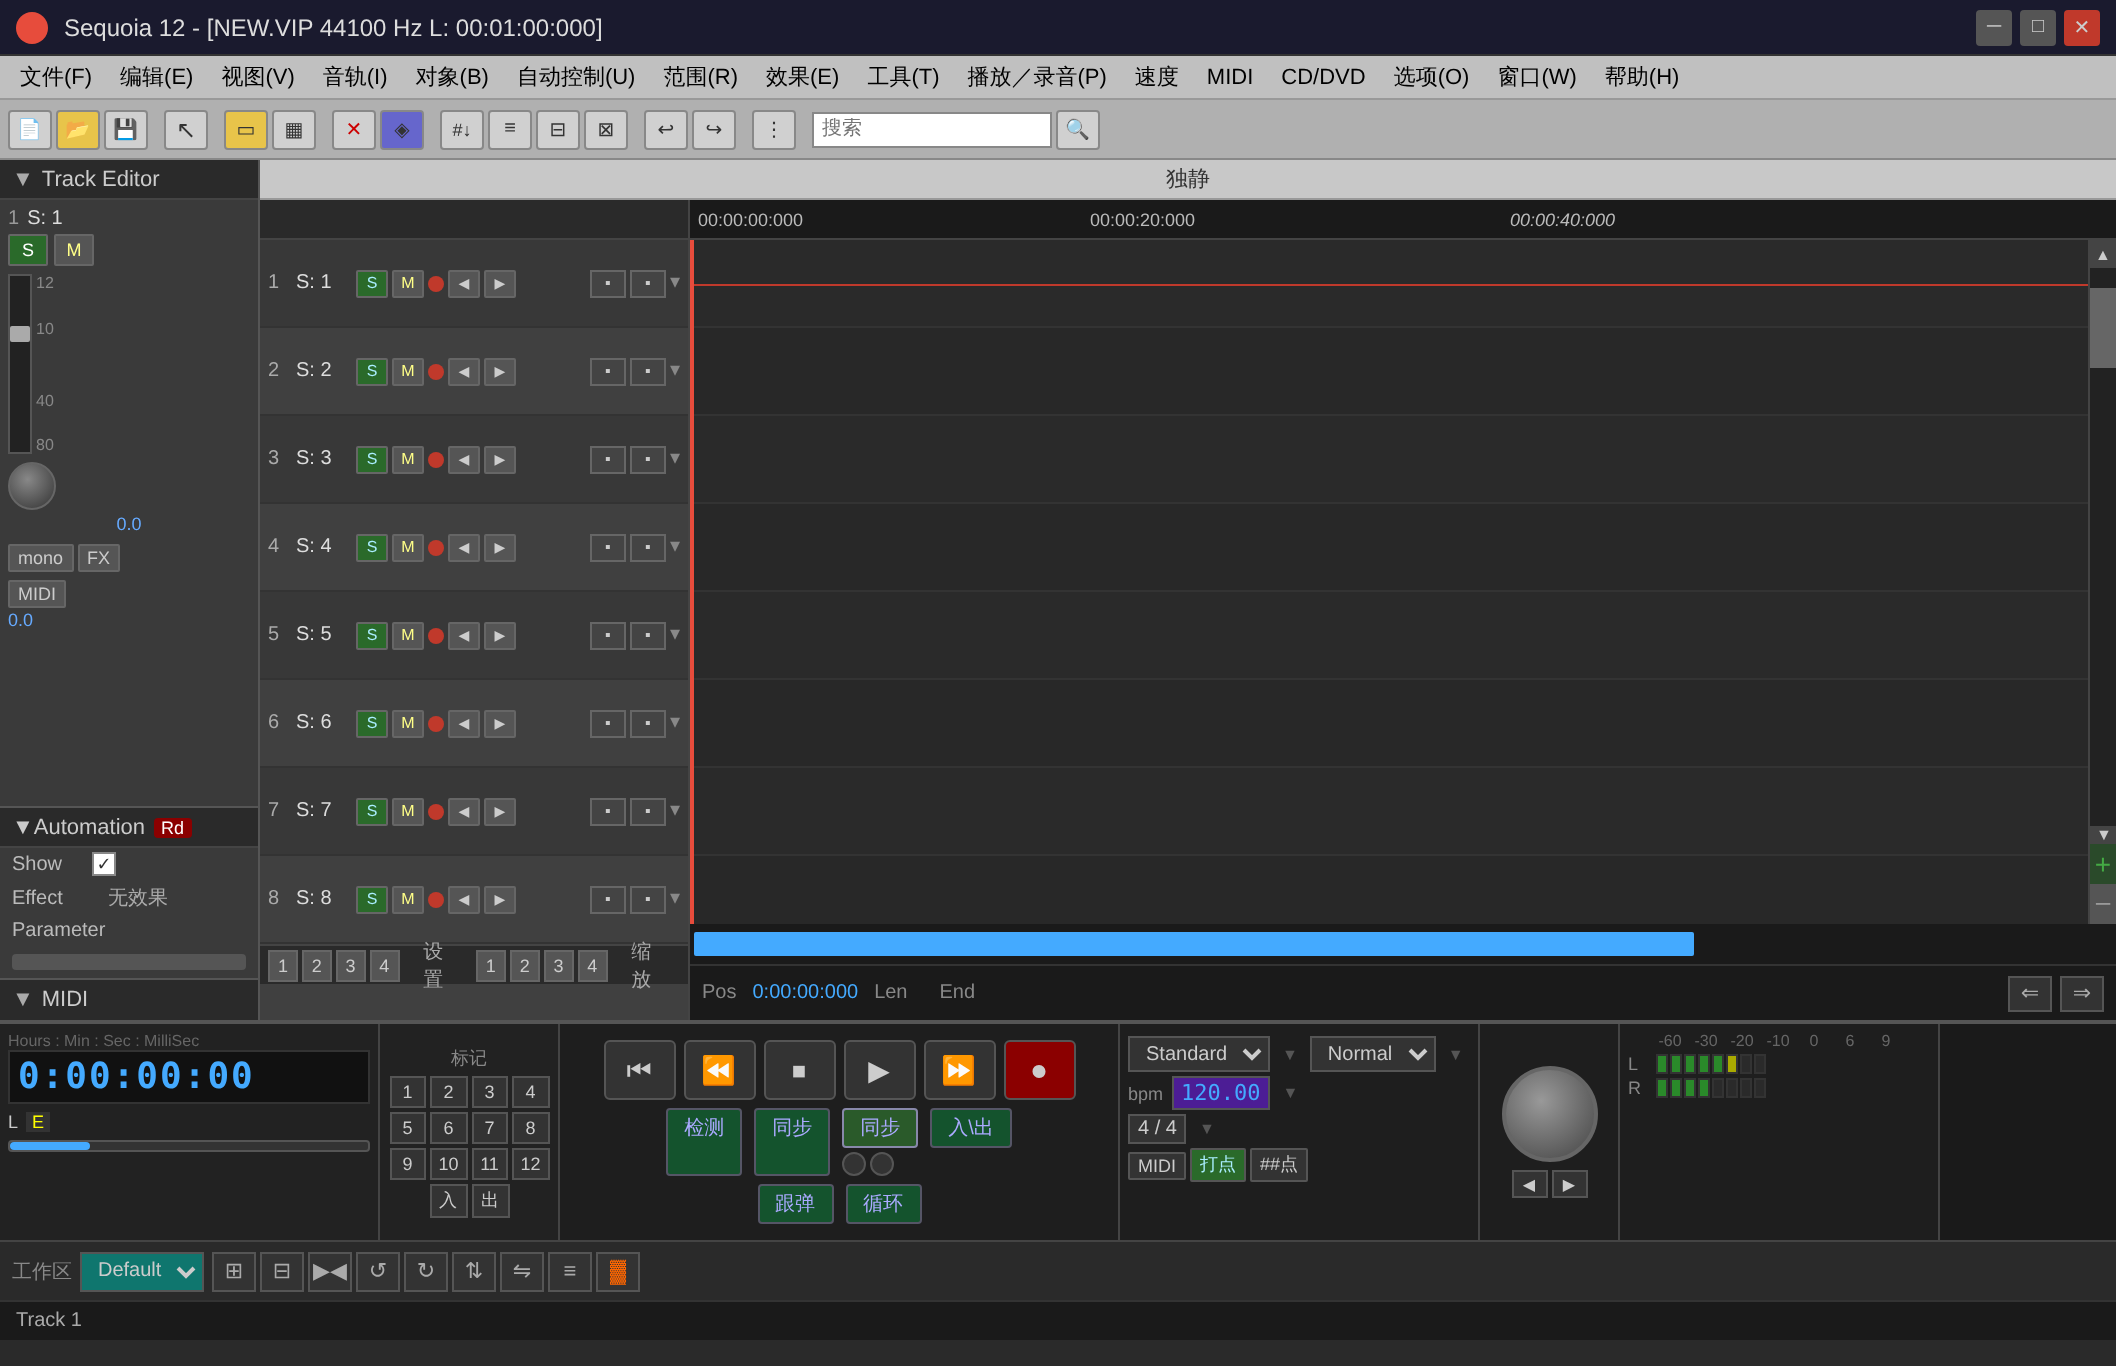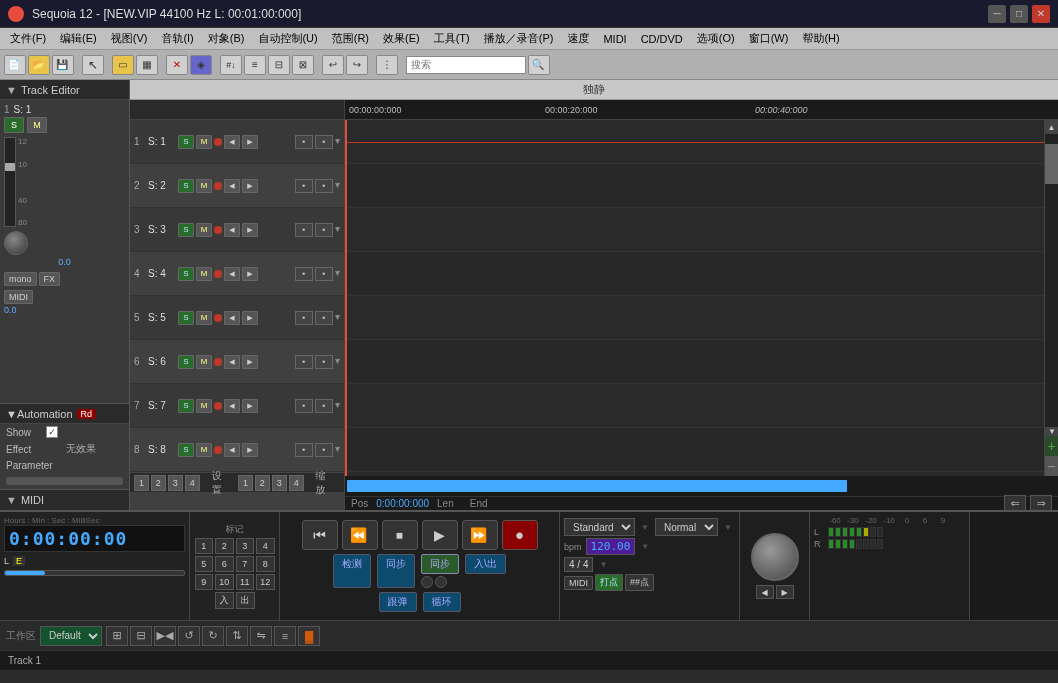--- a/index.html
+++ b/index.html
@@ -61,21 +61,21 @@
     #transport { background: #1a1a1a; height: 110px; display: flex; border-top: 2px solid #555; }
     #transport-left { width: 190px; background: #222; border-right: 1px solid #444; padding: 4px; }
 
     #transport-markers { width: 90px; background: #222; border-right: 1px solid #444; display: flex; flex-direction: column; align-items: center; justify-content: center; padding: 4px; }
 
     #transport-controls { width: 280px; background: #1e1e1e; border-right: 1px solid #444; display: flex; flex-direction: column; align-items: center; justify-content: center; gap: 4px; padding: 4px; }
     .transport-btns { display: flex; gap: 4px; }
     .t-btn { width: 36px; height: 30px; background: #333; border: 1px solid #555; border-radius: 3px; display: flex; align-items: center; justify-content: center; cursor: pointer; font-size: 14px; color: #ccc; }
     .t-btn.rec-btn { background: #8b0000; }
     .transport-sub-btns { display: flex; gap: 6px; }
-    .ts-btn { background: #0c4a6e; border: 1px solid #556; padding: 2px 8px; font-size: 10px; color: #aaf; cursor: pointer; border-radius: 2px; }
+    .ts-btn { background: #14532d; border: 1px solid #556; padding: 2px 8px; font-size: 10px; color: #aaf; cursor: pointer; border-radius: 2px; }
     .ts-btn.active { background: #3a3a7a; border-color: #88a; }
 
     #transport-mode { width: 180px; background: #1e1e1e; border-right: 1px solid #444; padding: 4px; }
     .mode-row { display: flex; gap: 4px; align-items: center; margin: 2px 0; }
     .mode-select { background: #333; border: 1px solid #555; color: #ccc; font-size: 10px; padding: 1px 4px; height: 18px; }
     .bpm-display { background: #4c1d95; border: 1px solid #555; color: #4af; font-family: monospace; font-size: 11px; padding: 1px 4px; }
     .time-sig { background: #333; border: 1px solid #555; color: #ccc; font-size: 10px; padding: 1px 4px; }
     .mode-btns { display: flex; gap: 2px; flex-wrap: wrap; }
     .mode-btn { background: #333; border: 1px solid #555; color: #ccc; font-size: 9px; padding: 1px 4px; cursor: pointer; border-radius: 1px; }
     .mode-btn.active { background: #2a6a2a; color: #aef; }
@@ -89,21 +89,21 @@
     .meter-row { display: flex; align-items: center; gap: 2px; margin: 2px 0; }
     .meter-label { font-size: 9px; color: #888; width: 12px; }
     .meter-bar { height: 10px; display: flex; gap: 1px; }
     .meter-seg { width: 6px; height: 100%; background: #2a2a2a; border: 1px solid #333; }
     .meter-seg.active-g { background: #2a8a2a; }
     .meter-seg.active-y { background: #aaaa00; }
 
     
     #workspace-bar { background: #2a2a2a; height: 30px; display: flex; align-items: center; padding: 0 6px; gap: 4px; border-top: 1px solid #444; }
     .workspace-label { font-size: 10px; color: #888; }
-    .workspace-select { background: #14532d; border: 1px solid #555; color: #ccc; font-size: 10px; padding: 1px 4px; height: 20px; }
+    .workspace-select { background: #0f766e; border: 1px solid #555; color: #ccc; font-size: 10px; padding: 1px 4px; height: 20px; }
     .ws-icon-btns { display: flex; gap: 2px; }
     .ws-icon-btn { background: #333; border: 1px solid #555; width: 22px; height: 20px; display: flex; align-items: center; justify-content: center; font-size: 11px; cursor: pointer; color: #aaa; }
     .ws-icon-btn.colored { color: #f60; }
 
     
     #statusbar { background: #1a1a1a; height: 20px; display: flex; align-items: center; padding: 0 8px; border-top: 1px solid #333; }
     .status-text { font-size: 10px; color: #aaa; flex: 1; }
     .status-right { font-size: 10px; color: #aaa; }
 
     
@@ -115,21 +115,21 @@
 
     .tracks-list-container { width: 215px; background: #404040; border-right: 1px solid #444; display: flex; flex-direction: column; overflow: hidden; }
 
     .track-header-row { height: 20px; background: #2a2a2a; border-bottom: 1px solid #444; }
 
     .timeline-container { flex: 1; display: flex; flex-direction: column; position: relative; background: #2a2a2a; }
 
     .timeline-tracks-wrapper { flex: 1; display: flex; overflow: hidden; }
     .timeline-tracks-inner { flex: 1; position: relative; }
 
-    .pos-bar { height: 14px; background: #1a1a1a; display: flex; align-items: center; padding: 0 6px; gap: 8px; font-size: 10px; color: #888; border-top: 1px solid #333; }
+    .pos-bar { height: 28px; background: #1a1a1a; display: flex; align-items: center; padding: 0 6px; gap: 8px; font-size: 10px; color: #888; border-top: 1px solid #333; }
     .pos-val { color: #4af; }
 
     .nav-arrows { display: flex; gap: 4px; margin-left: auto; }
     .nav-arrow { background: #333; border: 1px solid #555; width: 22px; height: 18px; display: flex; align-items: center; justify-content: center; font-size: 11px; color: #aaa; cursor: pointer; }
 
     
     .tracks-pg-row { height: 20px; background: #2a2a2a; border-top: 1px solid #444; display: flex; align-items: center; gap: 2px; padding: 0 4px; }
     .pg-btn { background: #555; border: 1px solid #666; width: 20px; height: 16px; font-size: 9px; color: #ccc; display: flex; align-items: center; justify-content: center; cursor: pointer; }
     .pg-section-label { font-size: 10px; color: #aaa; margin: 0 10px; }
 
@@ -246,21 +246,21 @@
         <span class="rd-btn">Rd</span>
       </div>
       <div class="auto-row">
         <label>Show</label>
         <div class="auto-checkbox">
           <span class="auto-check-mark">✓</span>
         </div>
       </div>
       <div class="auto-row">
         <label>Effect</label>
-        <span style="font-size:10px; color:#aaa; margin-left:20px;">无效果</span>
+        <span style="font-size:10px; color:#aaa; margin-left:8px;">无效果</span>
       </div>
       <div class="auto-row">
         <label>Parameter</label>
       </div>
       <div style="height:8px; background:#555; margin:4px 6px; border-radius:2px;"></div>
     </div>
 
     <div style="border-top:1px solid #555;">
       <div style="background:#2a2a2a; height:20px; display:flex; align-items:center; padding:0 6px;">
         <span style="color:#aaa; margin-right:4px;">▼</span>

